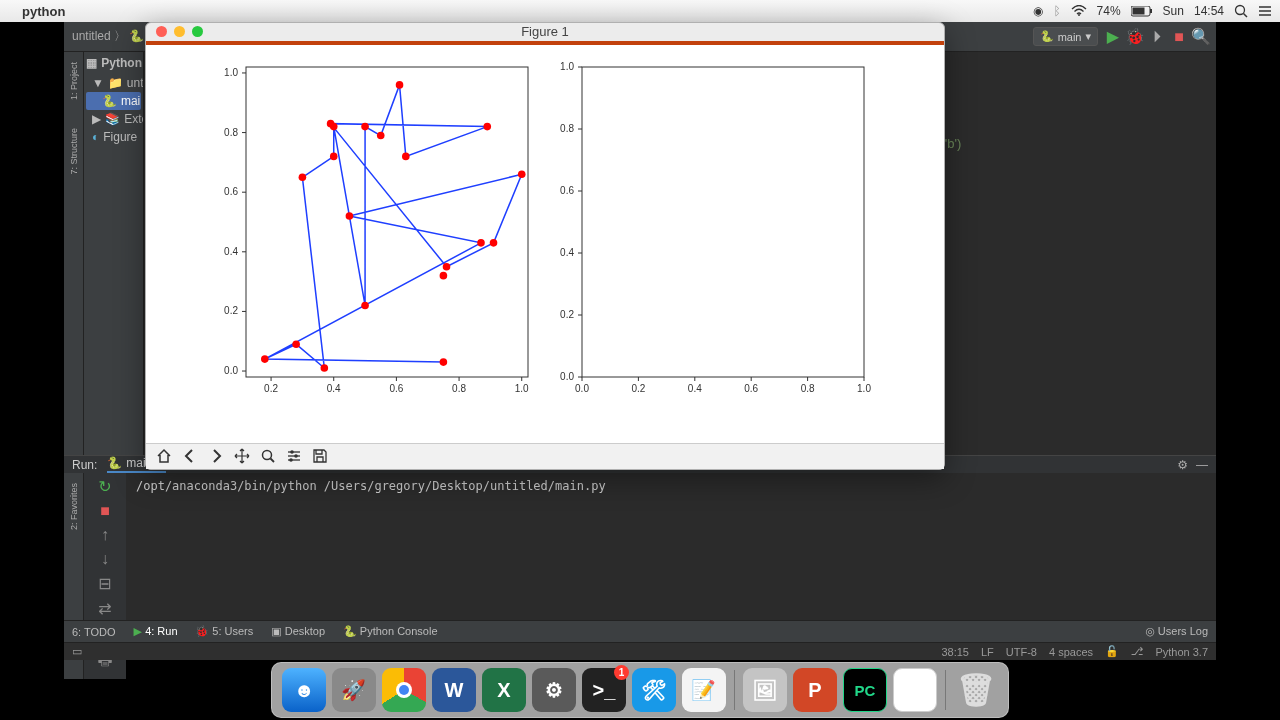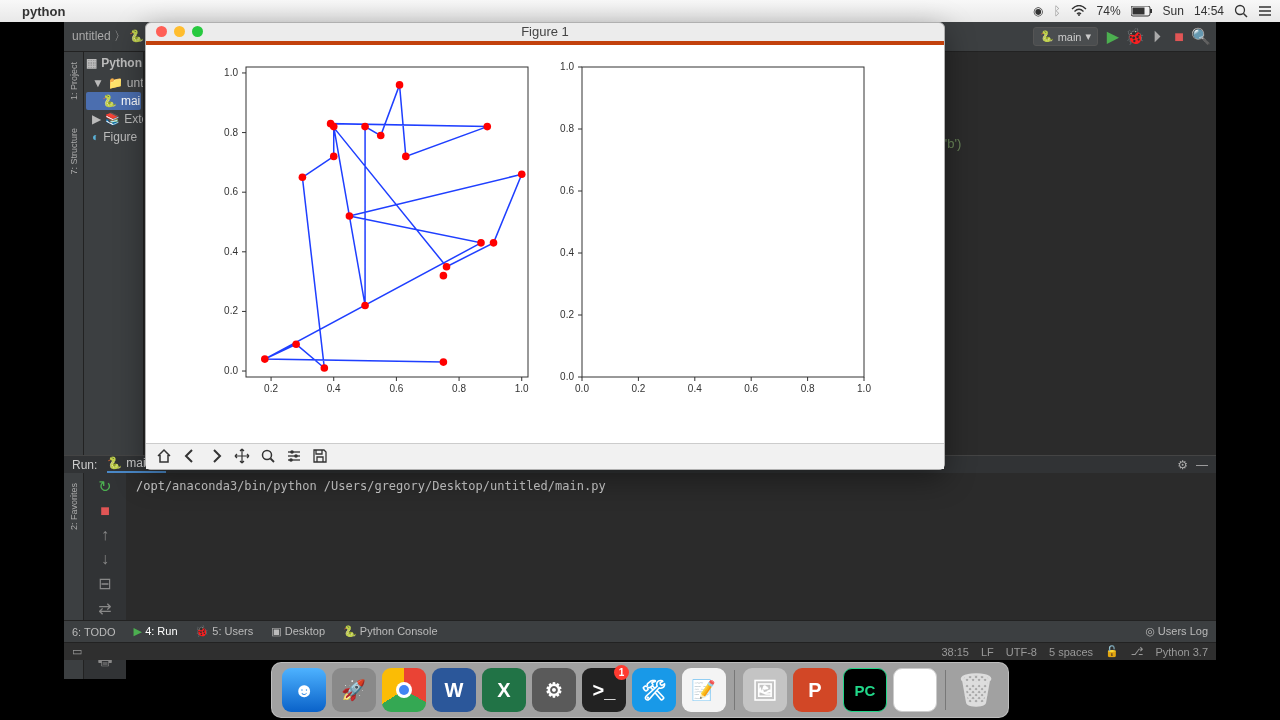--- a/index.html
+++ b/index.html
@@ -189,21 +189,21 @@
     <span><span style="color:#8a8">🐞 </span><span>5: Users</span></span>
     <span>▣ <span>Desktop</span></span>
     <span>🐍 <span>Python Console</span></span>
     <span style="margin-left:auto">◎ <span>Users Log</span></span>
   </div>
   <div class="ide-status">
     <span class="status-left">▭</span>
     <span>38:15</span>
     <span>LF</span>
     <span>UTF-8</span>
-    <span>5 spaces</span>
+    <span>4 spaces</span>
     <span>🔓</span>
     <span>⎇</span>
     <span>Python 3.7</span>
   </div>
 </div>
 
 <div class="fig-window">
   <div class="titlebar">
     <div class="traffic">
       <div class="tl red"></div>

